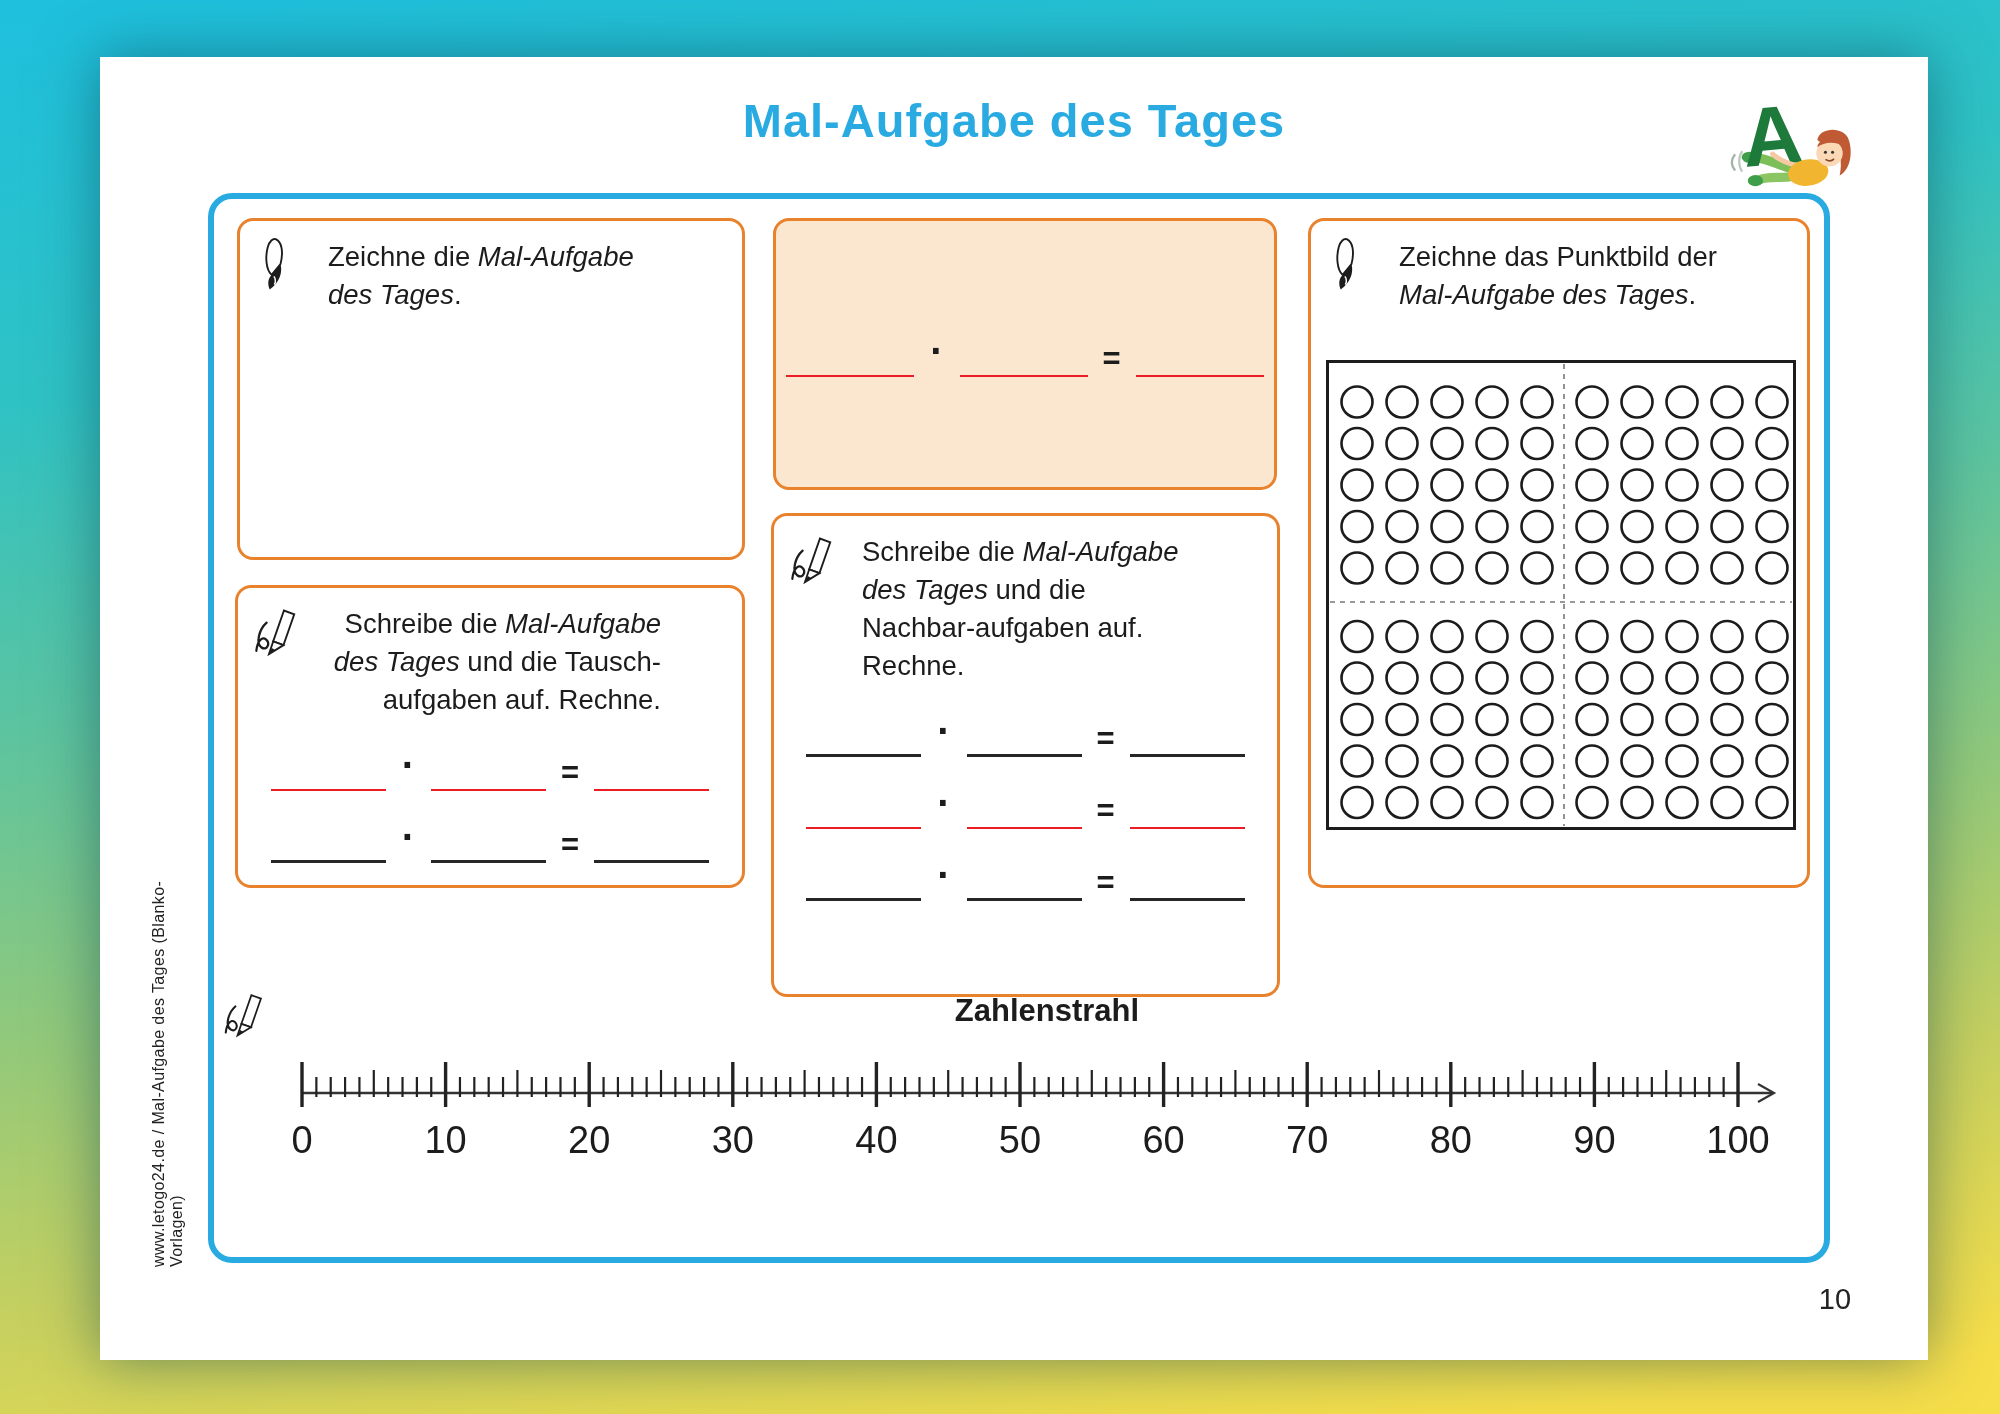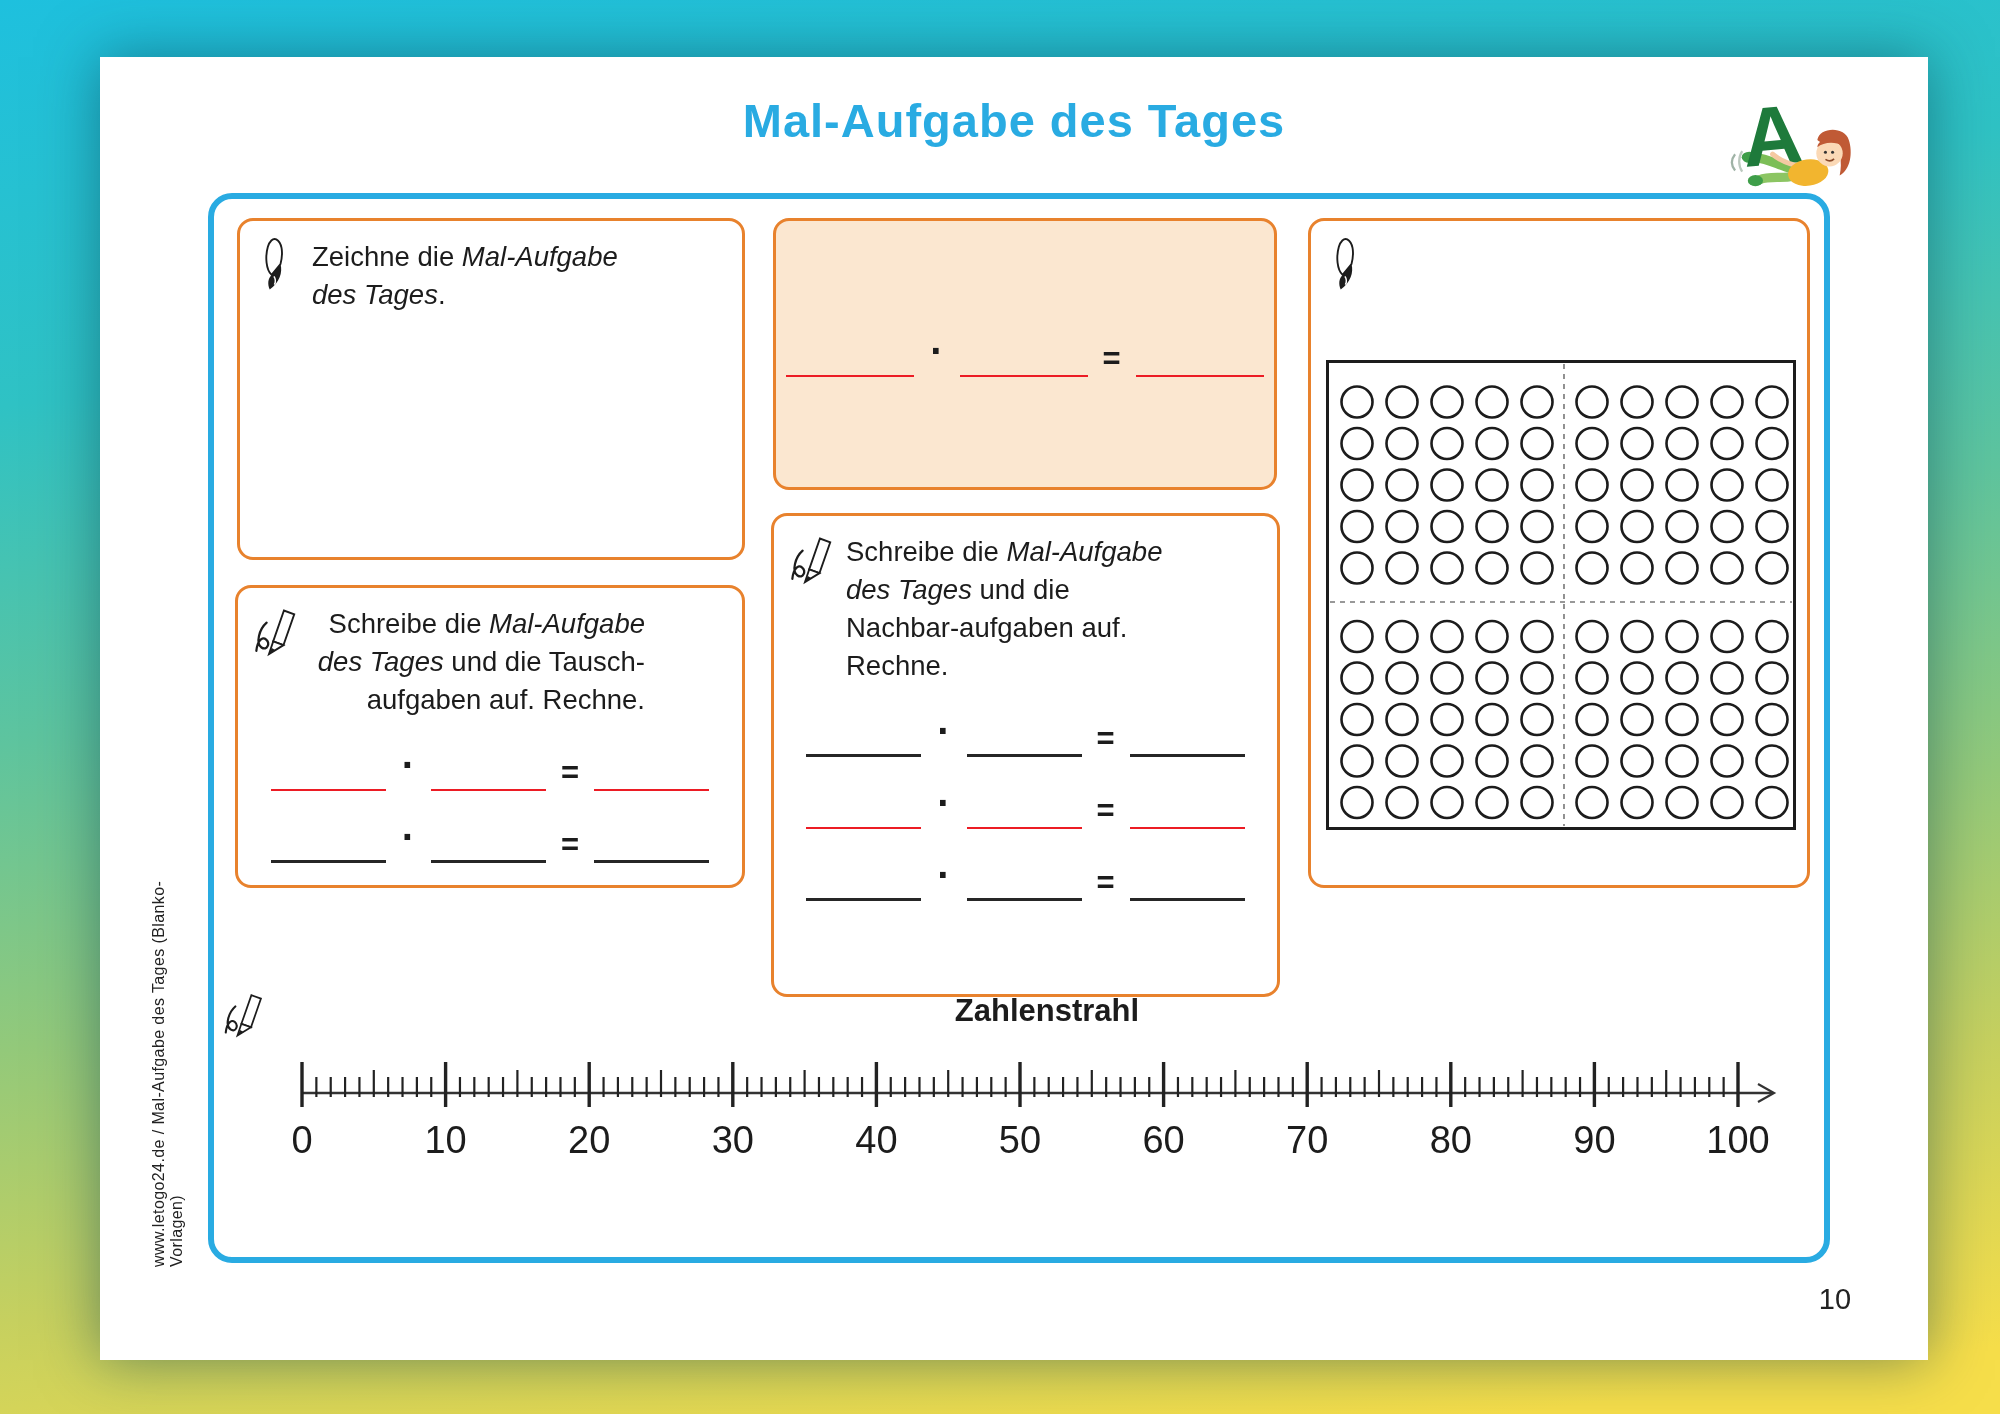--- a/index.html
+++ b/index.html
@@ -16,21 +16,21 @@
   .bluebox{position:absolute;left:108px;top:136px;width:1622px;height:1070px;box-sizing:border-box;
            border:6px solid var(--blue,#29ABE2);border-radius:24px;}
   .box{position:absolute;box-sizing:border-box;background:#fff;
        border:3px solid var(--orange,#E8822D);border-radius:16px;}
   #box-draw{left:23px;top:19px;width:508px;height:342px;}
   #box-equation{left:559px;top:19px;width:504px;height:272px;background:var(--peach,#FBE7D0);
                 display:flex;flex-direction:column;justify-content:center;}
   #box-tausch{left:21px;top:386px;width:510px;height:303px;text-align:right;}
   #box-nachbar{left:557px;top:314px;width:509px;height:484px;}
   #box-punktbild{left:1094px;top:19px;width:502px;height:670px;}
-  .instr{display:flex;gap:10px;padding:14px 14px 0 16px;}
+  .instr{display:flex;gap:26px;padding:14px 14px 0 16px;}
   .icon{flex:0 0 46px;width:46px;padding-top:2px;}
   .icon svg{display:block;}
   .itext{font-size:27.5px;line-height:1.38;padding-top:3px;}
   .itext .seg-italic{font-style:italic;}
   #box-draw .itext{max-width:355px;}
   #box-tausch .itext,#box-nachbar .itext{max-width:335px;}
   #box-punktbild .itext{max-width:368px;}
   .draw-area{position:absolute;left:6px;top:110px;right:6px;bottom:6px;}
   .eq-col{display:flex;flex-direction:column;gap:26px;}
   #box-tausch .eq-col{margin-top:26px;}
@@ -175,20 +175,21 @@
 
     <section class="box" id="box-punktbild">
       <div class="instr">
         <span class="icon">
           <svg viewBox="0 0 36 62" width="34" height="58">
             <path d="M21.5,2.5 C27,5.5 29.5,15 26,29 L16.5,40.5 C10.5,35 9.5,21 12.5,10.5 C14.2,4.8 17.8,0.8 21.5,2.5 Z" fill="#fff" stroke="#1c1c1c" stroke-width="2"></path>
             <path d="M16.5,40.5 L26,29 C28.5,37.5 25,48.5 14.5,56 C12,50 12.5,44.5 16.5,40.5 Z" fill="#1c1c1c"></path>
             <path d="M19,42 C21,45 21,48 19.5,51" stroke="#fff" stroke-width="1.6" fill="none"></path>
           </svg>
         </span>
+        <div class="itext"><span class="seg">Zeichne das Punktbild der </span><span class="seg-italic">Mal-Aufgabe des Tages</span><span class="seg">.</span></div>
       </div>
       <svg class="dotgrid" viewBox="0 0 470 470">
           <rect x="1.5" y="1.5" width="467" height="467" fill="#fff" stroke="#1c1c1c" stroke-width="3"></rect>
           <line x1="238" y1="4" x2="238" y2="466" stroke="#777" stroke-width="1.6" stroke-dasharray="5 5"></line>
           <line x1="4" y1="242" x2="466" y2="242" stroke="#777" stroke-width="1.6" stroke-dasharray="5 5"></line>
           <circle cx="31" cy="42" r="15.5" fill="#fff" stroke="#1c1c1c" stroke-width="2.6"></circle>
           <circle cx="76" cy="42" r="15.5" fill="#fff" stroke="#1c1c1c" stroke-width="2.6"></circle>
           <circle cx="121" cy="42" r="15.5" fill="#fff" stroke="#1c1c1c" stroke-width="2.6"></circle>
           <circle cx="166" cy="42" r="15.5" fill="#fff" stroke="#1c1c1c" stroke-width="2.6"></circle>
           <circle cx="211" cy="42" r="15.5" fill="#fff" stroke="#1c1c1c" stroke-width="2.6"></circle>

